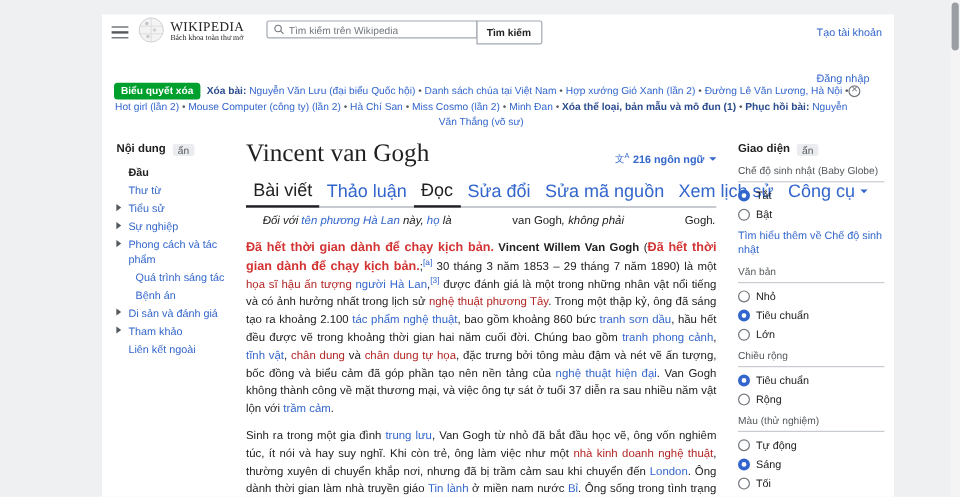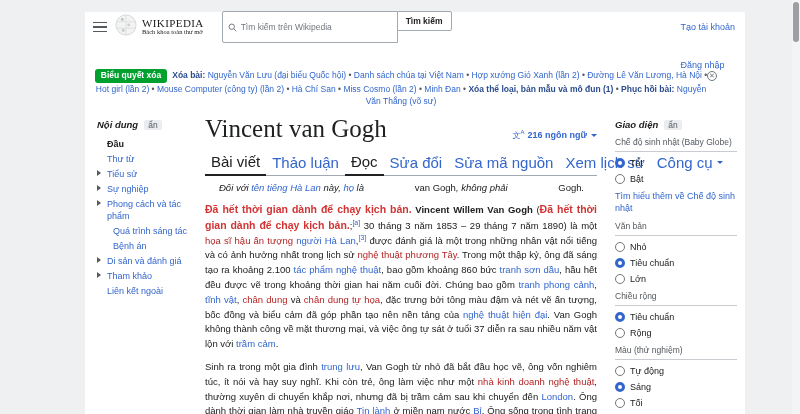--- a/index.html
+++ b/index.html
@@ -13,47 +13,47 @@
 
   
   .header { display:flex; align-items:center; height:30px; padding:0 10px 0 8px; gap:8px; }
   .hamburger { width:14px; display:flex; flex-direction:column; gap:3px; cursor:pointer; }
   .hamburger i { display:block; height:1.5px; background:#54595d; }
   .logo { display:flex; align-items:center; gap:5px; }
   .wordmark { display:flex; flex-direction:column; line-height:1.05; }
   .wm-title { font-family:"Liberation Serif", serif; font-size:11px; letter-spacing:.4px; color:#202122; }
   .wm-sub { font-family:"Liberation Serif", serif; font-size:6.5px; color:#202122; }
   .search { display:flex; margin-left:10px; }
-  .search-box { display:flex; align-items:center; gap:4px; width:176px; height:32px; border:1px solid #a2a9b1; border-radius:2px 0 0 2px; background:#fff; padding:0 5px; }
+  .search-box { display:flex; align-items:center; gap:4px; width:176px; height:15px; border:1px solid #a2a9b1; border-radius:2px 0 0 2px; background:#fff; padding:0 5px; }
   .search-box input { border:none; outline:none; width:100%; font-size:8.5px; font-family:inherit; color:#202122; }
   .search-box input::placeholder { color:#72777d; }
   .search-btn { height:20px; border:1px solid #a2a9b1; margin-left:-1px; background:#fff; border-radius:0 2px 2px 0; font-weight:bold; font-size:8.5px; padding:0 8px; color:#202122; font-family:inherit; }
   .header-links { margin-left:auto; display:flex; gap:28px; font-size:9px;flex-direction:column; }
   .header-links span { color:#3366cc; cursor:pointer; }
 
   
   .banner { position:relative; text-align:center; font-size:8.5px; line-height:12px; padding:3px 34px 2px 6px;margin-top:24px; }
   .vote-btn { display:inline-block; background:#00a02e; color:#fff; font-weight:bold; font-size:8.5px; line-height:11px; padding:1px 6px 2px; border-radius:3px; margin-right:5px; border:none; vertical-align:middle; cursor:pointer; }
   .banner-close { position:absolute; right:28px; top:5px; width:10px; height:10px; border:1px solid #72777d; border-radius:50%; color:#72777d; font-size:7px; line-height:8px; text-align:center; cursor:pointer; }
 
   
   .main { display:flex; align-items:flex-start; padding:6px 8px 0 12px; }
   .panel-head { display:flex; align-items:center; gap:6px; margin-bottom:6px; }
-  .panel-title { font-weight:bold; font-size:9.5px;font-style:italic; }
+  .panel-title { font-weight:bold; font-size:9.5px; }
   .hide-btn { font-size:8.5px; color:#54595d; background:#eaecf0; padding:0 4px; border-radius:2px; cursor:pointer; }
 
   .toc { width:98px; flex-shrink:0; font-size:9px; padding-top:4px; }
   .toc-item { position:relative; padding:1.5px 0 1.5px 10px; line-height:12px; color:#3366cc; cursor:pointer; }
   .toc-item.active { color:#202122; font-weight:bold; }
   .toc-item.sub { padding-left:16px; }
   .toc-chevron { position:absolute; left:0; top:4px; width:0; height:0; border-left:4px solid #54595d; border-top:3px solid transparent; border-bottom:3px solid transparent; }
 
   .content { flex:1; min-width:0; margin:0 10px; }
   .title-row { display:flex; align-items:flex-end; justify-content:space-between; }
-  .page-title { font-family:"Liberation Serif", serif; font-size:25px; font-weight:400; color:#202122; }
+  .page-title { font-family:"Liberation Serif", serif; font-size:21px; font-weight:400; color:#202122; }
   .lang-btn { display:flex; align-items:center; gap:3px; color:#3366cc; font-size:9px; font-weight:bold; cursor:pointer; padding-bottom:2px; }
   .lang-icon { font-size:8px; font-weight:normal; }
   .lang-icon small { font-size:6px; vertical-align:super; }
   .caret { width:0; height:0; border-top:3.5px solid currentColor; border-left:3px solid transparent; border-right:3px solid transparent; display:inline-block; margin-left:1px; }
 
   .tabbar { display:flex; align-items:flex-end; border-bottom:1px solid #a2a9b1; margin-top:7px; font-size:15px; }
   .tab { padding:3px 6px 4px; color:#3366cc; cursor:pointer; white-space:nowrap; display:flex; align-items:center; gap:3px; }
   .tab.active { color:#202122; border-bottom:2px solid #202122; margin-bottom:-1px; }
   .tab-spacer { flex:1; }
 
@@ -168,21 +168,21 @@
         <div class="tab active">Đọc</div>
         <div class="tab">Sửa đổi</div>
         <div class="tab">Sửa mã nguồn</div>
         <div class="tab">Xem lịch sử</div>
         <div class="tab">
             <span>Công cụ</span>
             <span class="caret"></span>
           </div>
       </div>
 
-      <div class="hatnote"><span class="seg plain">Đối với </span><span class="seg link">tên tiếng Hà Lan</span><span class="seg plain"> này, </span><span class="seg link">họ</span><span class="seg plain"> là </span><span class="seg upright">van Gogh</span><span class="seg plain">, không phải </span><span class="seg upright">Gogh</span><span class="seg plain">.</span></div>
+      <div class="hatnote"><span class="seg plain">Đối với </span><span class="seg link">tên phương Hà Lan</span><span class="seg plain"> này, </span><span class="seg link">họ</span><span class="seg plain"> là </span><span class="seg upright">van Gogh</span><span class="seg plain">, không phải </span><span class="seg upright">Gogh</span><span class="seg plain">.</span></div>
 
       <p class="para"><span class="seg error">Đã hết thời gian dành để chạy kịch bản.</span><span class="seg bold"> Vincent Willem Van Gogh</span><span class="seg plain"> (</span><span class="seg error">Đã hết thời gian dành để chạy kịch bản.</span><span class="seg plain">;</span><span class="seg sup">[a]</span><span class="seg plain"> 30 tháng 3 năm 1853 – 29 tháng 7 năm 1890) là một </span><span class="seg redlink">họa sĩ hậu ấn tượng</span><span class="seg link"> người Hà Lan</span><span class="seg plain">,</span><span class="seg sup">[3]</span><span class="seg plain"> được đánh giá là một trong những nhân vật nổi tiếng và có ảnh hưởng nhất trong lịch sử </span><span class="seg redlink">nghệ thuật phương Tây</span><span class="seg plain">. Trong một thập kỷ, ông đã sáng tạo ra khoảng 2.100 </span><span class="seg link">tác phẩm nghệ thuật</span><span class="seg plain">, bao gồm khoảng 860 bức </span><span class="seg link">tranh sơn dầu</span><span class="seg plain">, hầu hết đều được vẽ trong khoảng thời gian hai năm cuối đời. Chúng bao gồm </span><span class="seg link">tranh phong cảnh</span><span class="seg plain">, </span><span class="seg link">tĩnh vật</span><span class="seg plain">, </span><span class="seg redlink">chân dung</span><span class="seg plain"> và </span><span class="seg redlink">chân dung tự họa</span><span class="seg plain">, đặc trưng bởi tông màu đậm và nét vẽ ấn tượng, bốc đồng và biểu cảm đã góp phần tạo nên nền tảng của </span><span class="seg link">nghệ thuật hiện đại</span><span class="seg plain">. Van Gogh không thành công về mặt thương mại, và việc ông tự sát ở tuổi 37 diễn ra sau nhiều năm vật lộn với </span><span class="seg link">trầm cảm</span><span class="seg plain">.</span></p>
       <p class="para"><span class="seg plain">Sinh ra trong một gia đình </span><span class="seg link">trung lưu</span><span class="seg plain">, Van Gogh từ nhỏ đã bắt đầu học vẽ, ông vốn nghiêm túc, ít nói và hay suy nghĩ. Khi còn trẻ, ông làm việc như một </span><span class="seg redlink">nhà kinh doanh nghệ thuật</span><span class="seg plain">, thường xuyên di chuyển khắp nơi, nhưng đã bị trầm cảm sau khi chuyển đến </span><span class="seg link">London</span><span class="seg plain">. Ông dành thời gian làm nhà truyền giáo </span><span class="seg link">Tin lành</span><span class="seg plain"> ở miền nam nước </span><span class="seg link">Bỉ</span><span class="seg plain">. Ông sống trong tình trạng sức khỏe tồi tệ và cô độc trước khi bắt đầu vẽ tranh vào năm 1881, sau khi trở về nhà với cha mẹ. Người em trai </span></p>
 
     </main>
 
     <aside class="appearance">
       <div class="panel-head">
         <span class="panel-title">Giao diện</span>
         <span class="hide-btn">ẩn</span>

